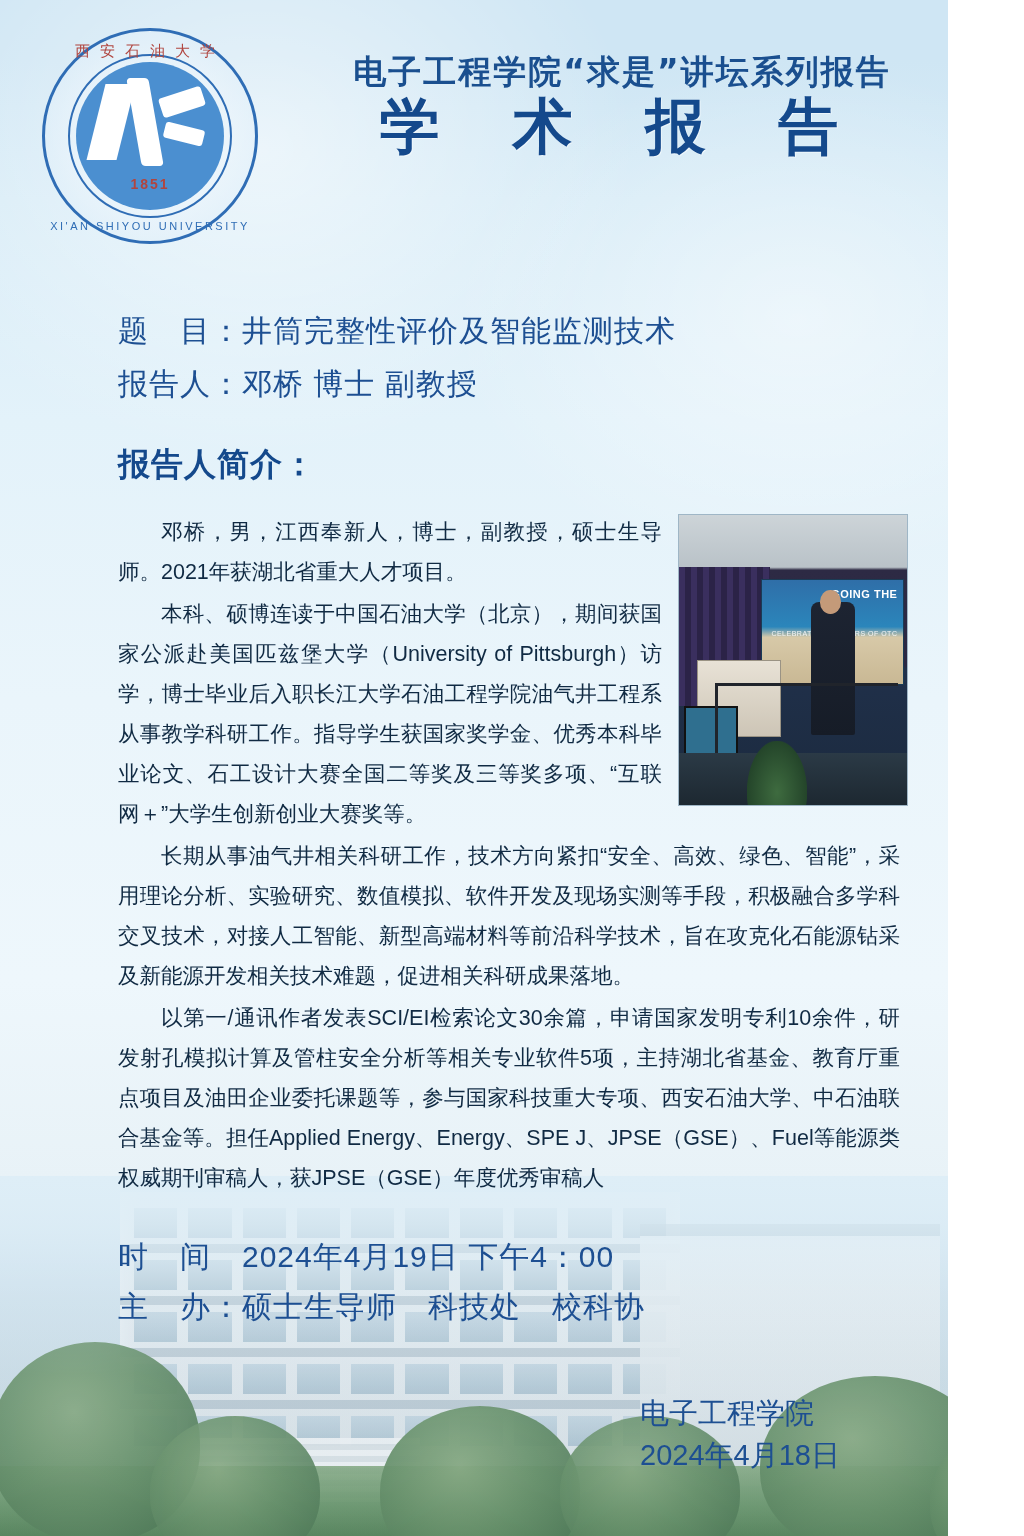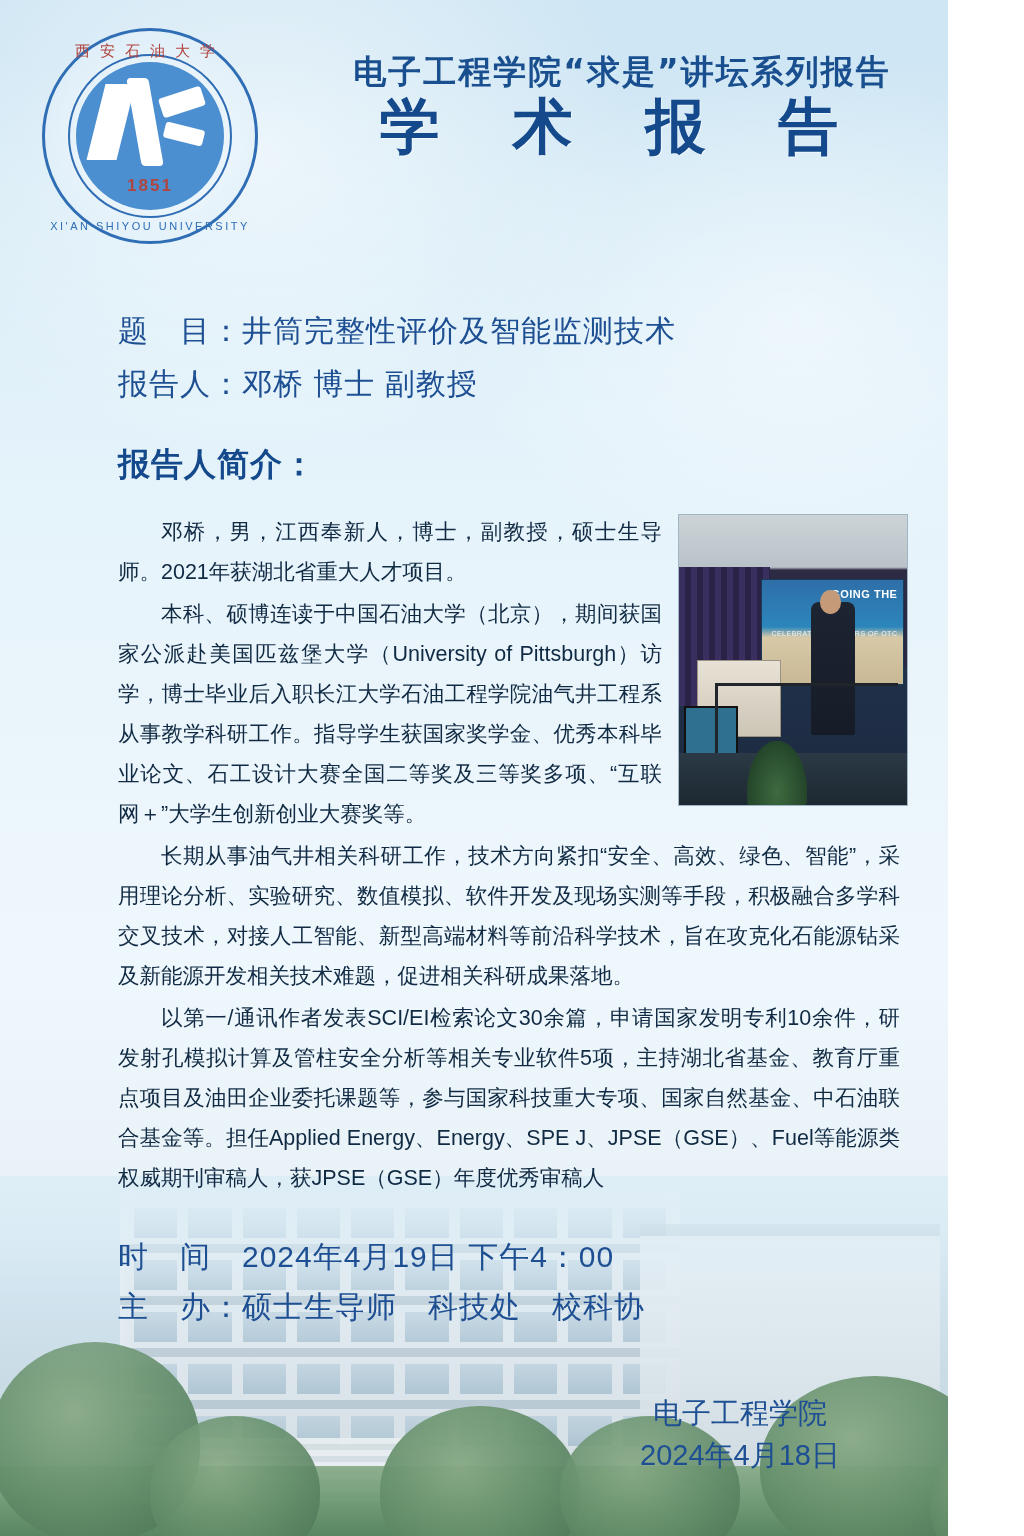--- a/index.html
+++ b/index.html
@@ -200,21 +200,21 @@
     font-size: 15px;
     letter-spacing: 10px;
     color: #b0453f;
     font-family: "DejaVu Serif", serif;
   }
   .logo .year {
     position: absolute;
     left: 0; right: 0;
     top: 148px;
     text-align: center;
-    font-size: 17px;
+    font-size: 14px;
     font-weight: bold;
     color: #b0453f;
     letter-spacing: 2px;
   }
   .logo .en {
     position: absolute;
     left: 0; right: 0;
     bottom: 12px;
     text-align: center;
     font-size: 11px;
@@ -408,21 +408,21 @@
   }
   .details .line {
     font-size: 30px;
     line-height: 1.68;
     letter-spacing: 1px;
   }
   .signoff {
     position: absolute;
     right: 108px;
     top: 1392px;
-    text-align: center;
+    text-align: left;
     color: #1d4f92;
     font-size: 29px;
     line-height: 1.45;
   }
 </style>
 </head>
 <body>
 
 <div class="poster">
 
@@ -553,21 +553,21 @@
       <div class="person"></div>
       <div class="head"></div>
       <div class="rail"></div>
       <div class="rail2"></div>
       <div class="floorline"></div>
       <div class="plant"></div>
     </div>
     <p>邓桥，男，江西奉新人，博士，副教授，硕士生导师。2021年获湖北省重大人才项目。</p>
     <p>本科、硕博连读于中国石油大学（北京），期间获国家公派赴美国匹兹堡大学（University of Pittsburgh）访学，博士毕业后入职长江大学石油工程学院油气井工程系从事教学科研工作。指导学生获国家奖学金、优秀本科毕业论文、石工设计大赛全国二等奖及三等奖多项、“互联网＋”大学生创新创业大赛奖等。</p>
     <p>长期从事油气井相关科研工作，技术方向紧扣“安全、高效、绿色、智能”，采用理论分析、实验研究、数值模拟、软件开发及现场实测等手段，积极融合多学科交叉技术，对接人工智能、新型高端材料等前沿科学技术，旨在攻克化石能源钻采及新能源开发相关技术难题，促进相关科研成果落地。</p>
-    <p>以第一/通讯作者发表SCI/EI检索论文30余篇，申请国家发明专利10余件，研发射孔模拟计算及管柱安全分析等相关专业软件5项，主持湖北省基金、教育厅重点项目及油田企业委托课题等，参与国家科技重大专项、国家自然基金、中石油联合基金等。担任Applied Energy、Energy、SPE J、JPSE（GSE）、Fuel等能源类权威期刊审稿人，获JPSE（GSE）年度优秀审稿人</p>
+    <p>以第一/通讯作者发表SCI/EI检索论文30余篇，申请国家发明专利10余件，研发射孔模拟计算及管柱安全分析等相关专业软件5项，主持湖北省基金、教育厅重点项目及油田企业委托课题等，参与国家科技重大专项、西安石油大学、中石油联合基金等。担任Applied Energy、Energy、SPE J、JPSE（GSE）、Fuel等能源类权威期刊审稿人，获JPSE（GSE）年度优秀审稿人</p>
   </div>
 
   <div class="details">
     <div class="line">时　间　2024年4月19日  下午4：00</div>
     <div class="line">主　办：硕士生导师　科技处　校科协</div>
   </div>
 
   <div class="signoff">
     <div>电子工程学院</div>
     <div>2024年4月18日</div>

